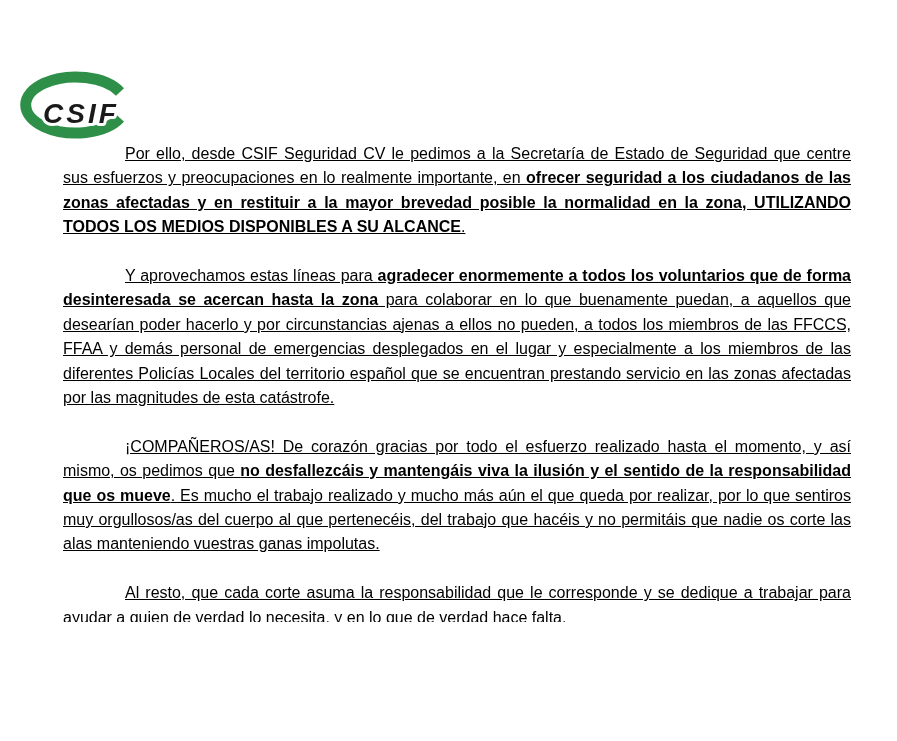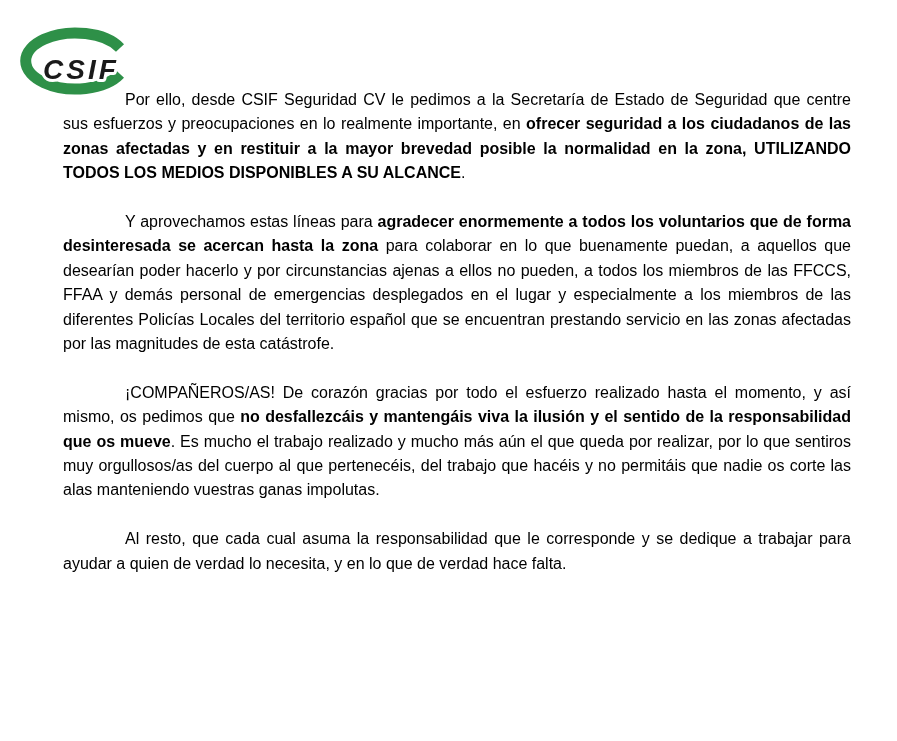--- a/index.html
+++ b/index.html
@@ -8,20 +8,21 @@
     background: #ffffff;
   }
   .page {
     position: relative;
     width: 897px;
     height: 578px;
     background: #ffffff;
     overflow: hidden;
     font-family: "Liberation Sans", sans-serif;
     color: #000000;
+    margin-top: 44px;
   }
   .logo {
     position: absolute;
     left: 18px;
     top: 22px;
     width: 124px;
     height: 75px;
   }
   .logo svg {
     width: 100%;
@@ -35,22 +36,23 @@
     letter-spacing: 3px;
     paint-order: stroke;
     stroke: #ffffff;
     stroke-width: 6px;
     stroke-linejoin: round;
     fill: #1a1a1a;
   }
   .content {
     position: absolute;
     left: 63px;
-    top: 88px;
+    top: 98px;
     width: 788px;
+    text-decoration: underline;
   }
   .para {
     margin: 0 0 24.4px 0;
     font-size: 16px;
     line-height: 24.4px;
     text-align: justify;
     text-indent: 62px;
   }
   .para .bold {
     font-weight: bold;
@@ -72,17 +74,17 @@
     <svg viewBox="0 0 124 75">
       <path d="M 102 26 A 50 28 0 1 0 102 52" fill="none" stroke-width="11" stroke="#2e9048"></path>
       <text x="25" y="57" font-size="28">CSIF</text>
     </svg>
   </div>
 
   <div class="content" id="paragraphs">
       <p class="para"><span>Por ello, desde CSIF Seguridad CV le pedimos a la Secretaría de Estado de Seguridad que centre sus esfuerzos y preocupaciones en lo realmente importante, en </span><span class="bold">ofrecer seguridad a los ciudadanos de las zonas afectadas y en restituir a la mayor brevedad posible la normalidad en la zona, UTILIZANDO TODOS LOS MEDIOS DISPONIBLES A SU ALCANCE</span><span>.</span></p>
       <p class="para"><span>Y aprovechamos estas líneas para </span><span class="bold">agradecer enormemente a todos los voluntarios que de forma desinteresada se acercan hasta la zona</span><span> para colaborar en lo que buenamente puedan, a aquellos que desearían poder hacerlo y por circunstancias ajenas a ellos no pueden, a todos los miembros de las FFCCS, FFAA y demás personal de emergencias desplegados en el lugar y especialmente a los miembros de las diferentes Policías Locales del territorio español que se encuentran prestando servicio en las zonas afectadas por las magnitudes de esta catástrofe.</span></p>
       <p class="para"><span>¡COMPAÑEROS/AS! De corazón gracias por todo el esfuerzo realizado hasta el momento, y así mismo, os pedimos que </span><span class="bold">no desfallezcáis y mantengáis viva la ilusión y el sentido de la responsabilidad que os mueve</span><span>. Es mucho el trabajo realizado y mucho más aún el que queda por realizar, por lo que sentiros muy orgullosos/as del cuerpo al que pertenecéis, del trabajo que hacéis y no permitáis que nadie os corte las alas manteniendo vuestras ganas impolutas.</span></p>
-      <p class="para"><span>Al resto, que cada cual asuma la responsabilidad que le corresponde y se dedique a trabajar para ayudar a quien de verdad lo necesita, y en lo que de verdad hace falta.</span></p>
+      <p class="para"><span>Al resto, que cada corte asuma la responsabilidad que le corresponde y se dedique a trabajar para ayudar a quien de verdad lo necesita, y en lo que de verdad hace falta.</span></p>
       <p class="signature">Fdo. FFCCS Seguridad CV</p>
     </div>
 
 </div>
 
 </body></html>

